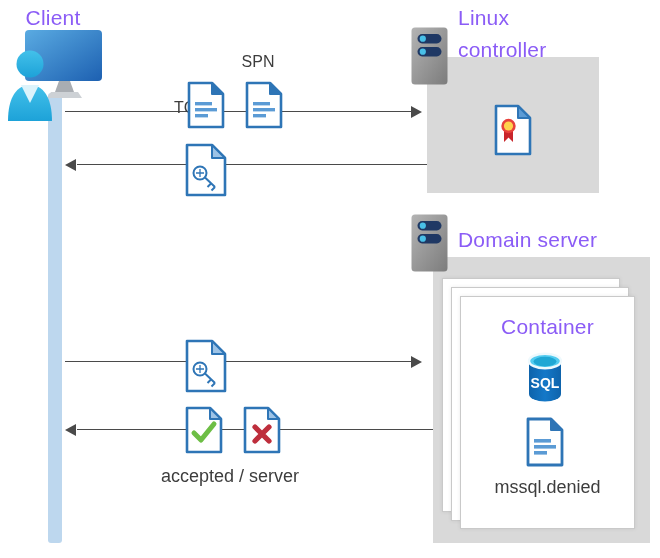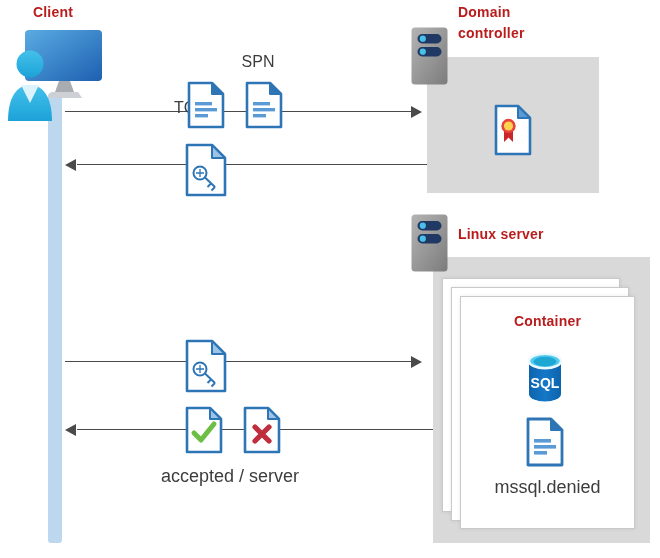--- a/index.html
+++ b/index.html
@@ -1,21 +1,21 @@
 <!DOCTYPE html>
 <html><head>
 <meta charset="utf-8">
 <style>
   html,body{margin:0;padding:0;background:#ffffff;}
   #stage{
     position:relative;width:660px;height:558px;background:#ffffff;overflow:hidden;
     font-family:"Liberation Sans","DejaVu Sans",sans-serif;color:#262626;
   }
   .abs{position:absolute;}
-  .lbl-bold{font-weight:700;font-size:14px;line-height:1.5;color:#b91c1c;letter-spacing:.2px;}
+  .lbl-bold{font-weight:400;font-size:21px;line-height:1.5;color:#8b5cf6;letter-spacing:.2px;}
   .lbl{font-size:16px;color:#3d3d3d;}
   .lbl-lg{font-size:18px;color:#3d3d3d;}
   .center{text-align:center;}
   .graybox{background:#d9d9d9;}
   .band{background:#bdd7ee;border-radius:3px;}
   .aline{height:0;border-top:1.6px solid #4a4a4a;}
   .ahead-r{width:0;height:0;border-top:6px solid transparent;border-bottom:6px solid transparent;border-left:11px solid #4a4a4a;}
   .ahead-l{width:0;height:0;border-top:6px solid transparent;border-bottom:6px solid transparent;border-right:11px solid #4a4a4a;}
   .card{background:#ffffff;border:1px solid #c9c9c9;box-shadow:0 0 4px rgba(0,0,0,.08);}
   svg{display:block;}
@@ -114,21 +114,21 @@
   <div class="abs" style="left:411px;top:27px;">
     <svg width="37" height="58" viewBox="0 0 37 58">
       <rect x="0.5" y="0.5" width="36" height="57" rx="3.5" fill="url(#gSrv)"></rect>
       <rect x="6.5" y="7" width="24" height="9.5" rx="4.7" fill="#1f3864"></rect>
       <circle cx="11.8" cy="11.7" r="3.1" fill="#49c0e8"></circle>
       <rect x="6.5" y="20" width="24" height="9.5" rx="4.7" fill="#1f3864"></rect>
       <circle cx="11.8" cy="24.7" r="3.1" fill="#49c0e8"></circle>
     </svg>
   </div>
 
-  <div class="abs lbl-bold" style="left:458px;top:2px;width:112px;">Domain controller</div>
+  <div class="abs lbl-bold" style="left:458px;top:2px;width:112px;">Linux controller</div>
 
   <div class="abs" style="left:493px;top:104px;">
     <svg width="40" height="52" viewBox="0 0 40 52">
       <path d="M3 2 H25 L37 14 V50 H3 Z" fill="#ffffff" stroke="#2e75b6" stroke-width="2.6" stroke-linejoin="round"></path>
       <path d="M25 2 L37 14 H25 Z" fill="#5b9bd5" stroke="#2e75b6" stroke-width="2" stroke-linejoin="round"></path>
       <polygon points="11,25 11,38 15.5,33.5 20,38 20,25" fill="#c9252b"></polygon>
       <circle cx="15.5" cy="22" r="7.2" fill="#e8423c"></circle>
       <circle cx="15.5" cy="22" r="4.6" fill="#ffd34d"></circle>
     </svg>
   </div>
@@ -138,21 +138,21 @@
   <div class="abs" style="left:411px;top:214px;">
     <svg width="37" height="58" viewBox="0 0 37 58">
       <rect x="0.5" y="0.5" width="36" height="57" rx="3.5" fill="url(#gSrv)"></rect>
       <rect x="6.5" y="7" width="24" height="9.5" rx="4.7" fill="#1f3864"></rect>
       <circle cx="11.8" cy="11.7" r="3.1" fill="#49c0e8"></circle>
       <rect x="6.5" y="20" width="24" height="9.5" rx="4.7" fill="#1f3864"></rect>
       <circle cx="11.8" cy="24.7" r="3.1" fill="#49c0e8"></circle>
     </svg>
   </div>
 
-  <div class="abs lbl-bold" style="left:458px;top:224px;width:160px;">Linux server</div>
+  <div class="abs lbl-bold" style="left:458px;top:224px;width:160px;">Domain server</div>
 
   <div class="abs card" style="left:442px;top:278px;width:176px;height:232px;"></div>
   <div class="abs card" style="left:451px;top:287px;width:176px;height:232px;"></div>
   <div class="abs card" style="left:460px;top:296px;width:173px;height:231px;">
     <div class="lbl-bold center" style="position:absolute;left:0;top:14px;width:100%;">Container</div>
     <div style="position:absolute;left:65px;top:55px;">
       <svg width="38" height="52" viewBox="0 0 38 52">
         <path d="M3 9 V42 A16 7.5 0 0 0 35 42 V9 Z" fill="url(#gSql)"></path>
         <ellipse cx="19" cy="9" rx="16" ry="7.3" fill="#53ccf0" stroke="#eef9fd" stroke-width="2.4"></ellipse>
         <ellipse cx="19" cy="9.6" rx="11.5" ry="4.8" fill="#1fa7d4"></ellipse>

